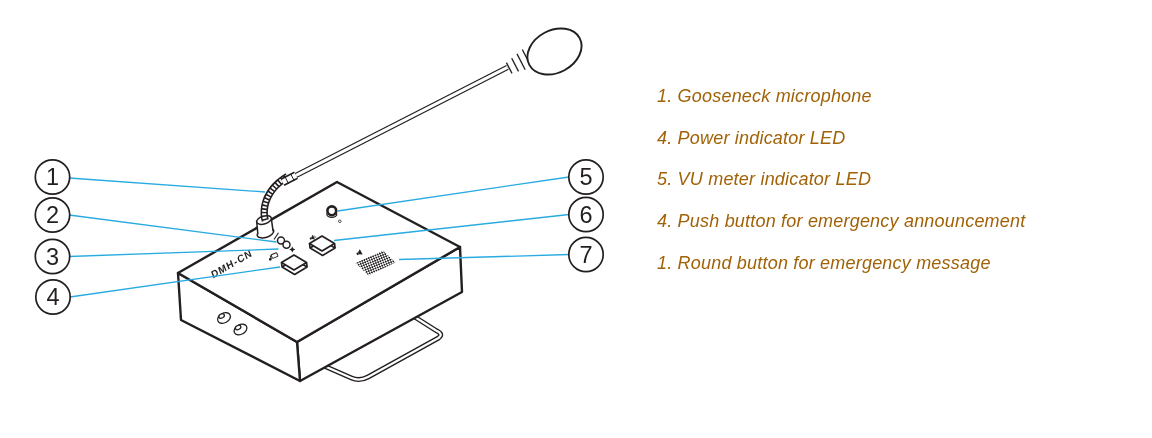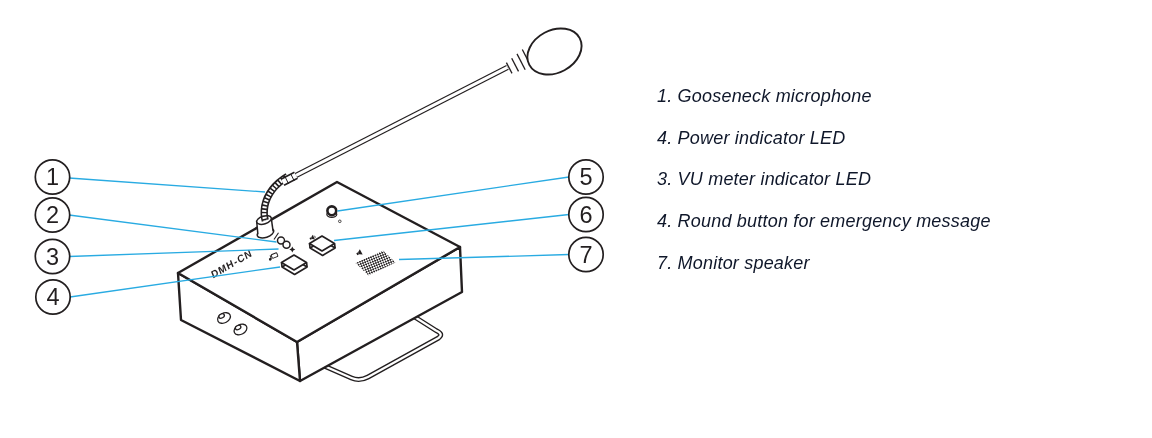--- a/index.html
+++ b/index.html
@@ -1,21 +1,21 @@
 <!DOCTYPE html>
 <html><head>
 <meta charset="utf-8">
 <style>
   html,body{margin:0;padding:0;background:#ffffff;}
   .stage{position:relative;width:1152px;height:438px;background:#ffffff;overflow:hidden;
          font-family:"Liberation Sans",sans-serif;}
   .diagram-svg{position:absolute;left:0;top:0;}
   .legend{position:absolute;left:657px;top:76px;}
   .legend-item{height:41.7px;line-height:41.7px;font-style:italic;font-size:18px;
-               color:#0f172a;white-space:nowrap;letter-spacing:0.2px;}
+               color:#a16207;white-space:nowrap;letter-spacing:0.2px;}
   .callout-num{font-family:"Liberation Sans",sans-serif;font-size:23.5px;fill:#231f20;}
   .model-text{font-family:"Liberation Sans",sans-serif;font-size:10px;font-weight:bold;
               letter-spacing:1px;fill:#231f20;}
 </style>
 </head>
 <body>
 
 <div class="stage">
 
   <svg class="diagram-svg" width="660" height="438" viewBox="0 0 660 438">
@@ -155,18 +155,18 @@
     </g>
     <g>
       <circle cx="586" cy="254.5" r="17.2" fill="#ffffff" stroke="#231f20" stroke-width="1.7"></circle>
       <text class="callout-num" x="586" y="262.7" text-anchor="middle">7</text>
     </g>
   </svg>
 
   <div class="legend">
     <div class="legend-item">1. Gooseneck microphone</div>
     <div class="legend-item">4. Power indicator LED</div>
-    <div class="legend-item">3. VU meter indicator LED</div>
-    <div class="legend-item">4. Round button for emergency message</div>
-    <div class="legend-item">7. Monitor speaker</div>
+    <div class="legend-item">5. VU meter indicator LED</div>
+    <div class="legend-item">4. Push button for emergency announcement</div>
+    <div class="legend-item">1. Round button for emergency message</div>
   </div>
 
 </div>
 
 </body></html>

